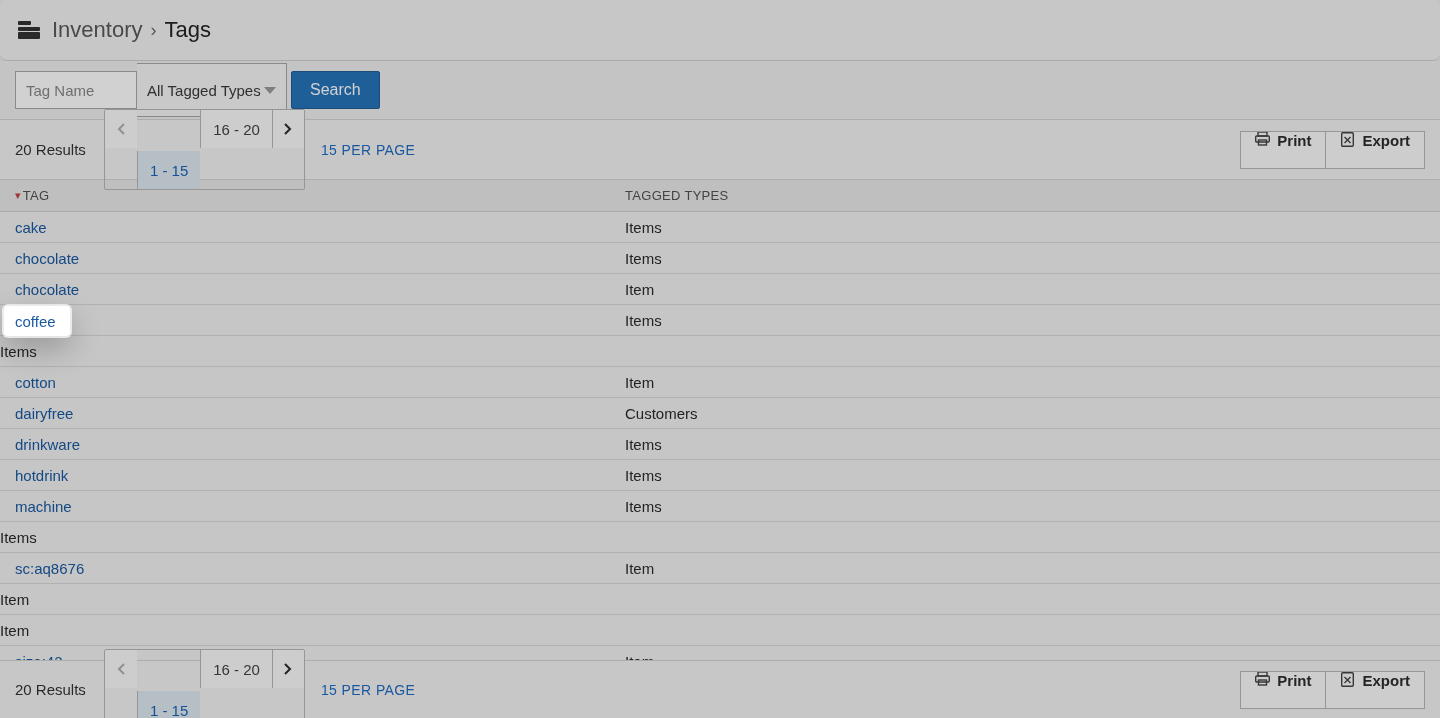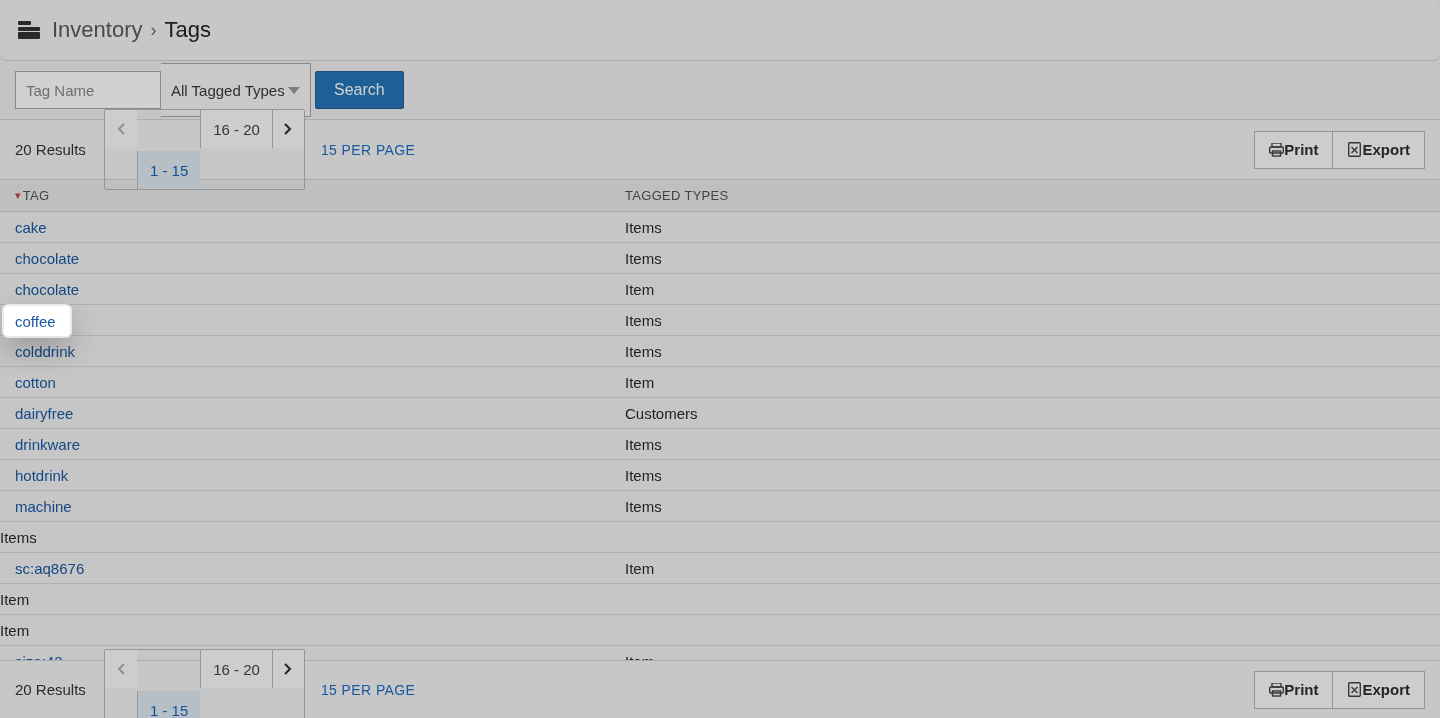--- a/index.html
+++ b/index.html
@@ -12,40 +12,40 @@
   .header .app-icon .bar { background:#333; height:4px; border-radius:1px;}
   .header .app-icon .bar.top{width:60%;}
   .header .app-icon .bar.mid{width:100%;}
   .header .app-icon .bar.bot{width:100%; height:7px; border-radius:1px;}
   .crumb { font-size: 22px; color: #5a5a5a; }
   .crumb-sep { margin: 0 8px; color:#6a6a6a; font-size:18px; }
   .crumb-current { font-size: 22px; color: #242424; font-weight: 500;}
 
   
   .search-row { height: 59px; display:flex; align-items:center; padding: 0 15px; background:#f0f0f0; border-bottom:1px solid #d4d4d4;}
-  .tag-input { width: 146px; height:38px; border:1px solid #a9a9a9; padding:16px 10px; font-size:15px; background:#fff; color:#333;}
+  .tag-input { width: 122px; height:38px; border:1px solid #a9a9a9; padding:16px 10px; font-size:15px; background:#fff; color:#333;}
   .tag-input::placeholder{color:#888;}
   .type-select { width:150px; height:54px; border:1px solid #a9a9a9; border-left:0; background:#f6f6f6; padding:0 10px; font-size:15px; color:#3a3a3a; display:flex; align-items:center; justify-content:space-between; cursor:pointer;}
   .tri-down{ width:0;height:0;border-left:6px solid transparent;border-right:6px solid transparent;border-top:7px solid #9a9a9a;}
   .search-btn { margin-left:4px; height:38px; padding:0 18px; background:#2474b8; color:#fff; border:1px solid #1f5f98; font-size:16px; border-radius:2px; cursor:pointer;}
 
   
   .pager-row { height:60px; display:flex; align-items:center; padding:0 15px; background:#f3f3f3; border-bottom:1px solid #d4d4d4; font-size:15px;}
   .pager-row.bottom { border-top:1px solid #d4d4d4; border-bottom:none; height: 58px; position:absolute; bottom:0; left:0; right:0;}
   .results-count { color:#333; margin-right:18px;}
   .pg-segments { display:flex; border:1px solid #b8b8b8; border-radius:2px; overflow:hidden;}
   .pg-seg { min-width:32px; height:38px; padding:0 12px; display:flex; align-items:center; justify-content:center; background:#fafafa; color:#444; cursor:pointer;}
   .pg-seg + .pg-seg { border-left:1px solid #b8b8b8;}
   .pg-seg.arrow { padding:0; width:32px; color:#888;}
   .pg-seg.arrow.enabled{color:#2c2c2c;}
   .pg-seg.active { background:#dfe9f2; color:#1965b8;margin-top:41px; }
   .per-page { margin-left:16px; color:#1f6bc3; letter-spacing:0.4px; font-size:14px;}
   .spacer { flex:1; }
   .action-btns { display:flex;}
-  .act-btn { height:38px; padding:0 14px; border:1px solid #b8b8b8; background:#fafafa; display:flex; align-items:center; font-size:15px; color:#2e2e2e; cursor:pointer; font-weight:600;}
+  .act-btn { height:38px; padding:0 14px; border:1px solid #b8b8b8; background:#fafafa; display:flex; gap:7px; font-size:15px; color:#2e2e2e; cursor:pointer; font-weight:600;}
   .act-btn + .act-btn{border-left:0;}
   .icon-box{width:15px;height:15px;display:inline-flex;align-items:center;justify-content:center;}
 
   
   .tbl-head { height:32px; display:flex; align-items:center; background:#e9e9e9; border-bottom:1px solid #cfcfcf; font-size:13px; letter-spacing:0.3px; color:#525252; padding:0 0;}
   .col-tag{ width:625px; padding-left:15px; display:flex; align-items:center; gap:2px;}
   .col-types{ flex:1; padding-left:0;}
   .sort-ind { color:#c14444; font-size:11px;}
   .tbl-row { height:31px; display:flex; align-items:center; border-bottom:1px solid #d8d8d8; font-size:15px; background:#f2f2f2;}
   .tbl-row .tag-link { color:#1a5aa3; cursor:pointer; padding-left:15px; width:625px; font-weight:500;}
@@ -152,21 +152,20 @@
     </div>
     <div class="tbl-row">
       <span class="tag-link">chocolate</span>
       <span class="type-cell">Item</span>
     </div>
     <div class="tbl-row">
       <span class="tag-link">coffee</span>
       <span class="type-cell">Items</span>
     </div>
     <div class="tbl-row">
-      <span class="tag-link">colddrink</span>
       <span class="type-cell">Items</span>
     </div>
     <div class="tbl-row">
       <span class="tag-link">cotton</span>
       <span class="type-cell">Item</span>
     </div>
     <div class="tbl-row">
       <span class="tag-link">dairyfree</span>
       <span class="type-cell">Customers</span>
     </div>

